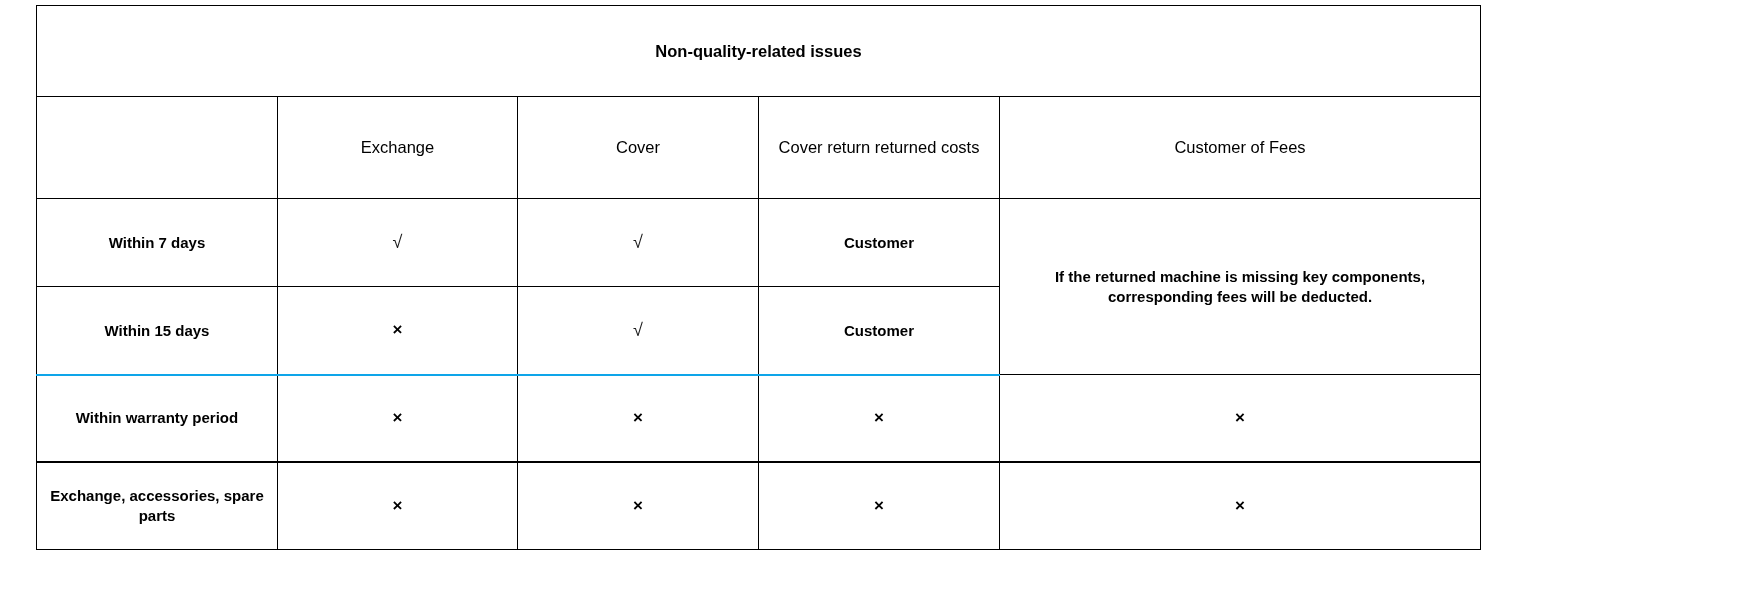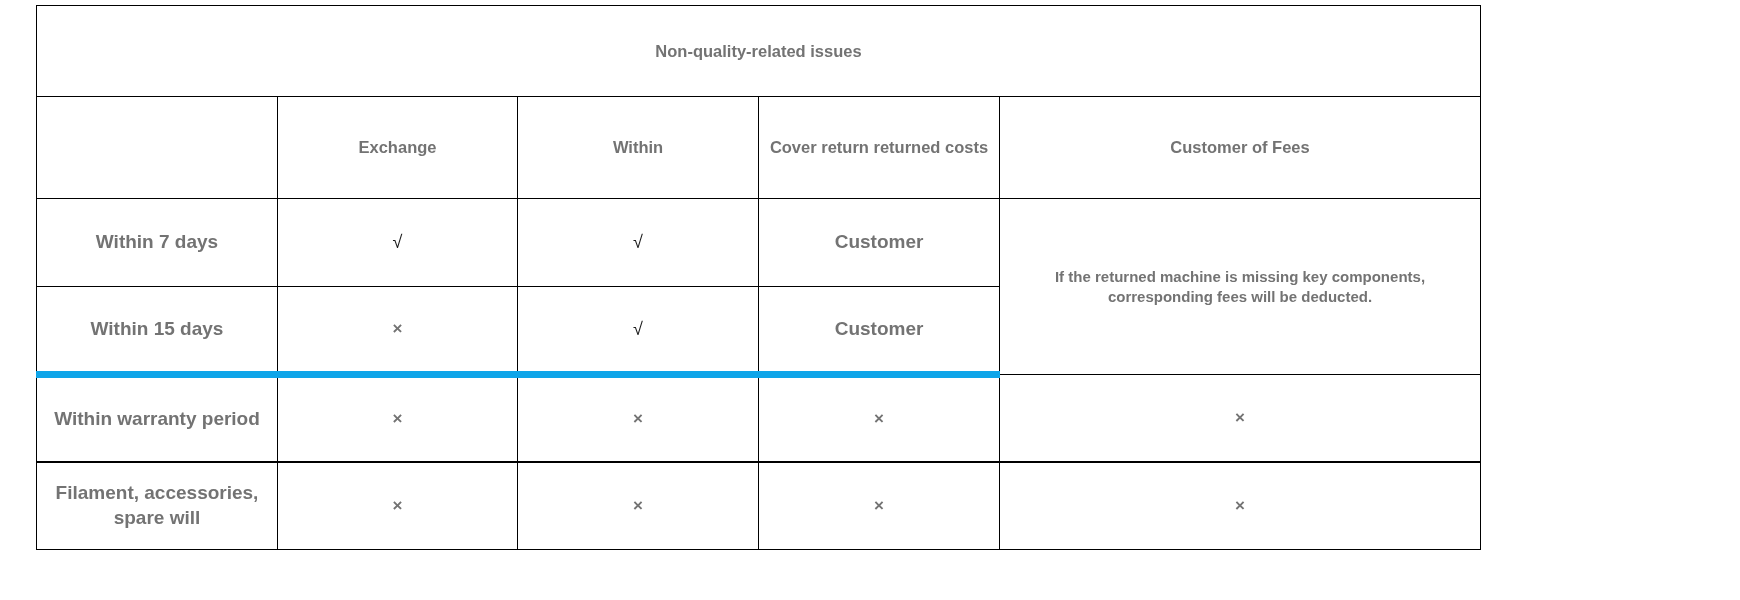--- a/index.html
+++ b/index.html
@@ -25,21 +25,21 @@
     top: 5px;
     width: 1444px;
     border-collapse: collapse;
     table-layout: fixed;
     background: #ffffff;
   }
   table.policy-table td {
     border: 1px solid #000000;
     text-align: center;
     vertical-align: middle;
-    color: #737373;
+    color: #000000;
     padding: 4px 6px;
     box-sizing: border-box;
   }
   
   col.c-label  { width: 241px; }
   col.c-exch   { width: 240px; }
   col.c-ret    { width: 241px; }
   col.c-ship   { width: 241px; }
   col.c-fees   { width: 481px; }
 
@@ -47,31 +47,31 @@
   td.title-cell {
     height: 91px;
     font-size: 16.5px;
     font-weight: bold;
     border-bottom: 2px solid #000000;
   }
   
   td.head-cell {
     height: 102px;
     font-size: 16.5px;
-    font-weight: bold;
+    font-weight: normal;
     border-top: 2px solid #000000;
     border-bottom: 2px solid #000000;
   }
   td.head-blank {
     border-top: 2px solid #000000;
     border-bottom: 2px solid #000000;
   }
   
   td.row-label {
-    font-size: 19px;
+    font-size: 15px;
     font-weight: bold;
     line-height: 1.3;
   }
   td.mark {
     font-size: 17px;
   }
   td.mark.tick {
     font-weight: normal;
     font-size: 18px;
     color: #1a1a1a;
@@ -81,21 +81,21 @@
     font-size: 17px;
   }
   td.merged-note {
     font-size: 15px;
     font-weight: bold;
     line-height: 1.33;
     padding: 6px 18px;
   }
   tr.r1 td { height: 88px; }
   tr.r2 td { height: 88px; }
-  tr.r2 td.sep-bottom { border-bottom: 7px solid #0ea5e9; }
+  tr.r2 td.sep-bottom { border-bottom: 2px solid #0ea5e9; }
   tr.r3 td { height: 87px; border-bottom: 2px solid #000000; }
   tr.r4 td { height: 88px; }
   
   tr.r1 td.thin-bottom { border-bottom: 1px solid #000000; }
 </style>
 </head>
 <body>
 
 <div id="page">
 
@@ -109,21 +109,21 @@
     </colgroup>
     <tbody>
 
       <tr>
         <td class="title-cell" colspan="5">Non-quality-related issues</td>
       </tr>
 
       <tr>
         <td class="head-cell head-blank"></td>
         <td class="head-cell">Exchange</td>
-        <td class="head-cell">Within</td>
+        <td class="head-cell">Cover</td>
         <td class="head-cell">Cover return returned costs</td>
         <td class="head-cell">Customer of Fees</td>
       </tr>
 
       <tr class="r1">
         <td class="row-label thin-bottom">Within 7 days</td>
         <td class="mark tick thin-bottom">√</td>
         <td class="mark tick thin-bottom">√</td>
         <td class="row-label thin-bottom">Customer</td>
         <td class="merged-note sep-bottom" rowspan="2">If the returned machine is missing key components, corresponding fees will be deducted.</td>
@@ -138,21 +138,21 @@
 
       <tr class="r3">
         <td class="row-label">Within warranty period</td>
         <td class="mark cross">×</td>
         <td class="mark cross">×</td>
         <td class="mark cross">×</td>
         <td class="mark cross">×</td>
       </tr>
 
       <tr class="r4">
-        <td class="row-label">Filament, accessories, spare will</td>
+        <td class="row-label">Exchange, accessories, spare parts</td>
         <td class="mark cross">×</td>
         <td class="mark cross">×</td>
         <td class="mark cross">×</td>
         <td class="mark cross">×</td>
       </tr>
 
     </tbody>
   </table>
 
 </div>

